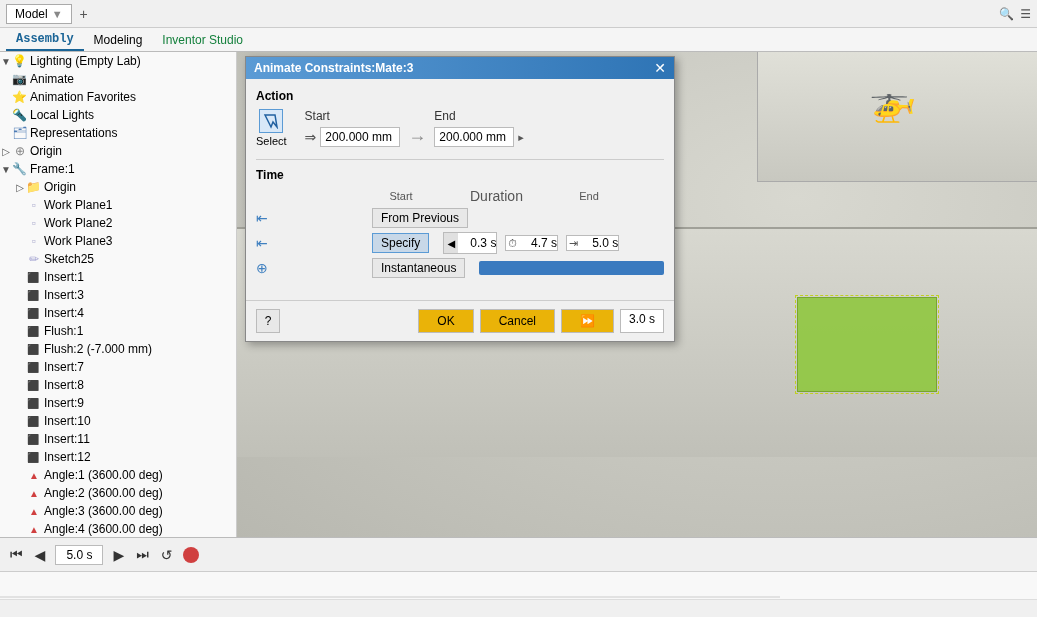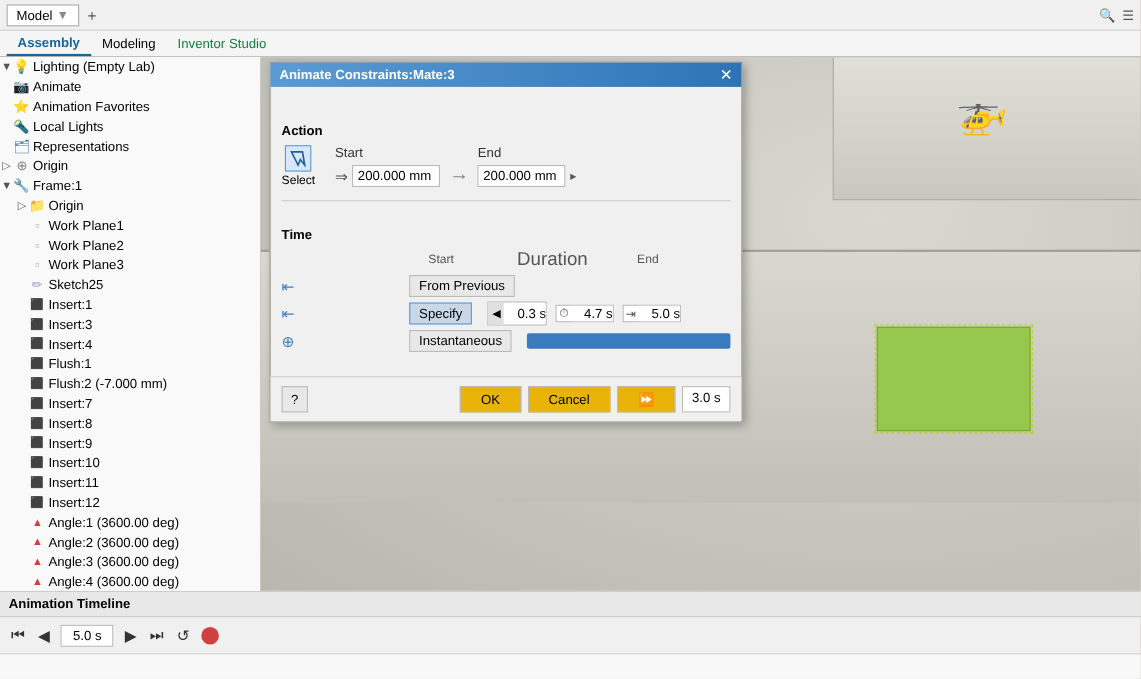--- a/index.html
+++ b/index.html
@@ -6,21 +6,21 @@
     body { font-family: 'Segoe UI', Tahoma, sans-serif; font-size: 12px; background: #d4d0c8; overflow: hidden; width: 1037px; height: 617px; display: flex; flex-direction: column; }
 
     
     .top-bar { display: flex; align-items: center; background: #f0f0f0; border-bottom: 1px solid #ccc; height: 28px; padding: 0 6px; gap: 8px; }
     .model-tab { display: flex; align-items: center; gap: 4px; background: #fff; border: 1px solid #aaa; padding: 2px 8px; font-size: 12px; }
     .top-bar-icons { display: flex; gap: 6px; margin-left: auto; }
 
     
     .ribbon-tabs { display: flex; align-items: center; background: #f5f5f5; border-bottom: 1px solid #bbb; padding: 0 6px; height: 24px; }
     .ribbon-tab { padding: 3px 10px; cursor: pointer; font-size: 12px; }
-    .ribbon-tab.active { color: #1a6496; border-bottom: 2px solid #1a6496; font-weight: 600; }
+    .ribbon-tab.active { color: #1a6496; border-bottom: 2px solid #1a6496; font-weight: 600; font-family: Liberation Mono, monospace; }
 
     
     .main-area { display: flex; flex: 1; overflow: hidden; }
 
     
     .left-panel { width: 237px; background: #f9f9f9; border-right: 1px solid #ccc; overflow-y: auto; overflow-x: hidden; font-size: 12px; }
     .tree-item { display: flex; align-items: center; padding: 1px 0; cursor: pointer; white-space: nowrap; }
     .tree-item .icon { width: 16px; height: 16px; display: inline-flex; align-items: center; justify-content: center; margin-right: 2px; flex-shrink: 0; }
     .tree-item .label { font-size: 12px; }
     .toggle { width: 12px; display: inline-flex; align-items: center; justify-content: center; font-size: 10px; color: #555; cursor: pointer; flex-shrink: 0; }
@@ -45,21 +45,21 @@
     .dialog-titlebar { background: linear-gradient(to right, #5b9bd5, #2e74b5); color: #fff; padding: 3px 8px; display: flex; align-items: center; justify-content: space-between; height: 22px; font-size: 12px; font-weight: 600; gap: 12px; }
     .dialog-close { background: none; border: none; color: #fff; cursor: pointer; font-size: 14px; }
 
     
     .dialog-tabs { display: flex; background: #e8e8e8; border-bottom: 1px solid #bbb; }
     .dialog-tab { padding: 4px 14px; cursor: pointer; font-size: 12px; border: 1px solid transparent; margin-top: 2px; }
     .dialog-tab.active { background: #f0f0f0; border-color: #bbb #bbb #f0f0f0 #bbb; }
 
     
     .dialog-body { padding: 10px; }
-    .section-label { font-size: 12px; font-weight: 600; margin-bottom: 6px; margin-top: 23px; }
+    .section-label { font-size: 12px; font-weight: 600; margin-bottom: 6px; }
 
     
     .action-section { margin-bottom: 12px; }
     .action-row { display: flex; align-items: flex-start; gap: 6px; }
     .action-buttons { display: flex; flex-direction: column; gap: 2px; }
     .action-btn { display: flex; align-items: center; gap: 4px; padding: 3px 8px; background: #e8e8e8; border: 1px solid #bbb; cursor: pointer; font-size: 12px; min-width: 80px; }
     .action-btn.active { background: #c8d8e8; border-color: #5b9bd5; }
     .select-icon { width: 24px; height: 24px; background: #d8e8f8; border: 1px solid #5b9bd5; display: flex; align-items: center; justify-content: center; flex-shrink: 0; }
     .constraint-label { font-size: 11px; background: #e0e0e0; border: 1px solid #bbb; padding: 1px 4px; }
     .field-label { font-size: 12px; color: #333; }
@@ -323,21 +323,21 @@
           </div>
         </div>
 
         <div class="divider-line"></div>
 
         <div class="time-section" style="margin-top:8px;">
           <div class="section-label">Time</div>
 
           <div style="display:flex; align-items:center; margin-bottom:4px; padding-left: 120px; gap:44px;">
             <span style="font-size:11px; color:#555; width:50px; text-align:center;">Start</span>
-            <span style="font-size:17px; color:#555; width:50px; text-align:center;">Duration</span>
+            <span style="font-size:14px; color:#555; width:50px; text-align:center;">Duration</span>
             <span style="font-size:11px; color:#555; width:50px; text-align:center;">End</span>
           </div>
 
           <div class="time-row">
             <div style="display:flex; align-items:center; gap:4px; width:110px;">
               <span style="font-size:14px; color:#4080c0;">⇤</span>
             </div>
             <button class="time-btn">
               <span>From Previous</span>
             </button>
@@ -394,23 +394,20 @@
           <div class="time-display">3.0 s</div>
         </div>
       </div>
     </div>
 
   </div>
 
 </div>
 
 <div class="bottom-panel">
-  <div class="timeline-header">
-    <span class="timeline-label">Animation Timeline</span>
-  </div>
   <div style="display:flex; align-items:center; gap:8px; padding: 6px 8px; border-bottom:1px solid #ccc;">
     <button class="ctrl-btn">⏮</button>
     <button class="ctrl-btn">◀</button>
     <input class="time-box" value="5.0 s" style="">
     <button class="ctrl-btn">▶</button>
     <button class="ctrl-btn">⏭</button>
     <button class="ctrl-btn">↺</button>
     <button class="record-btn" title="Record"></button>
   </div>
   <div style="height:28px; background:#f8f8f8; border-bottom:1px solid #ddd; position:relative; overflow:hidden;">

